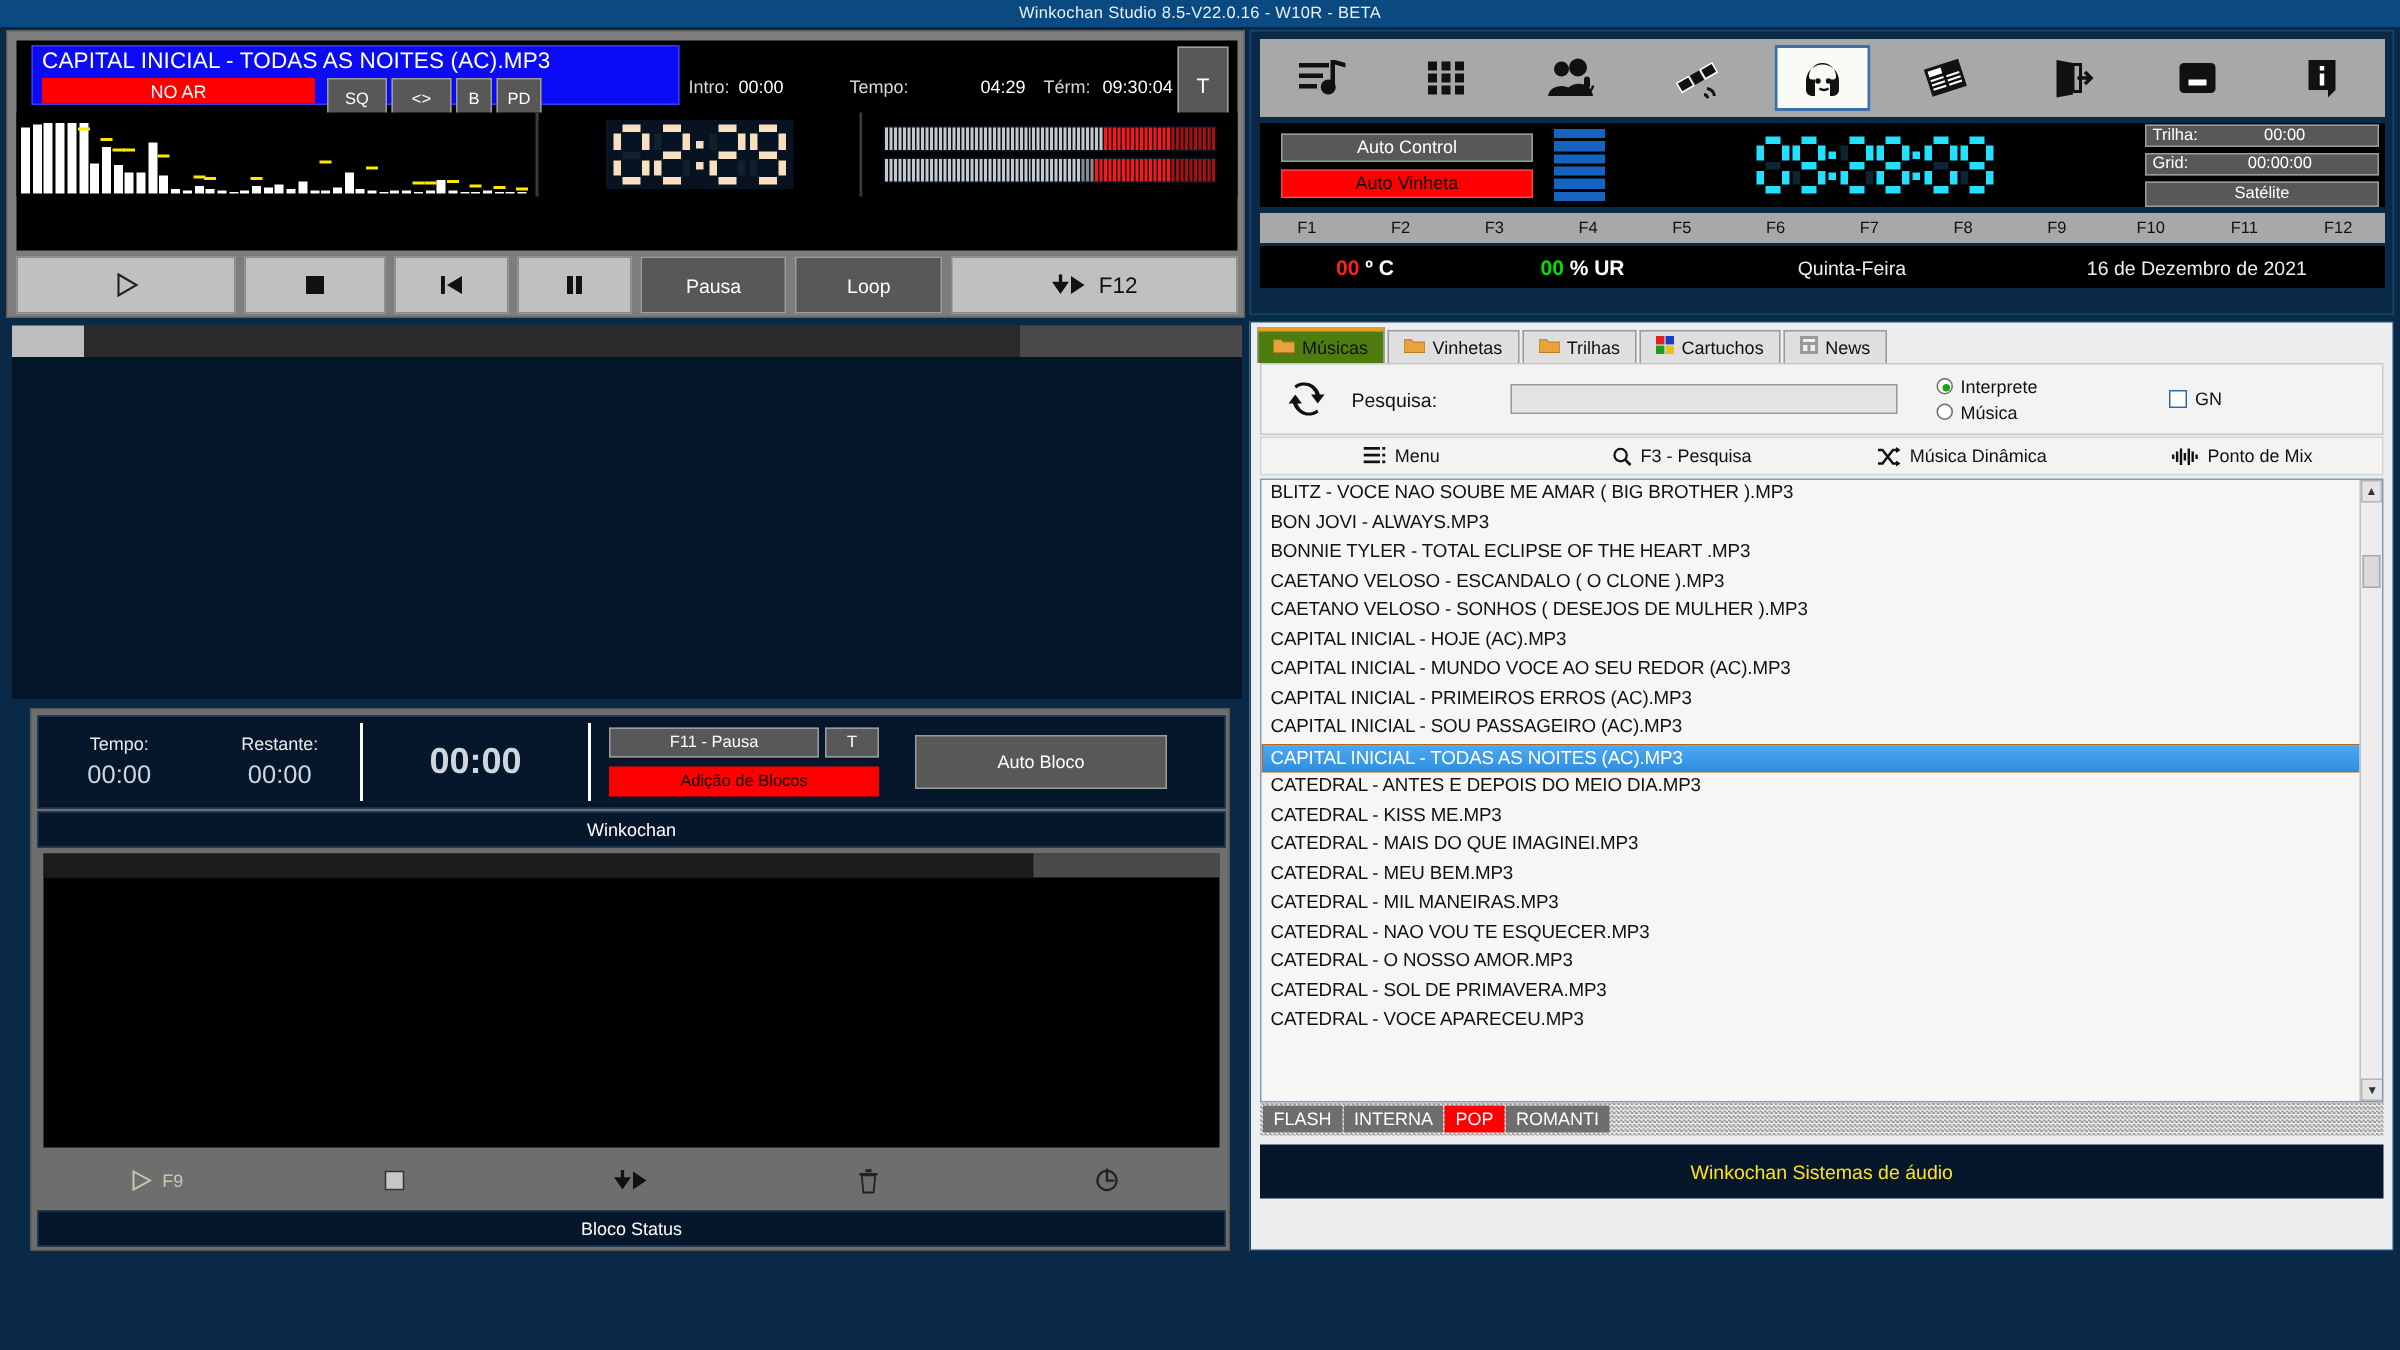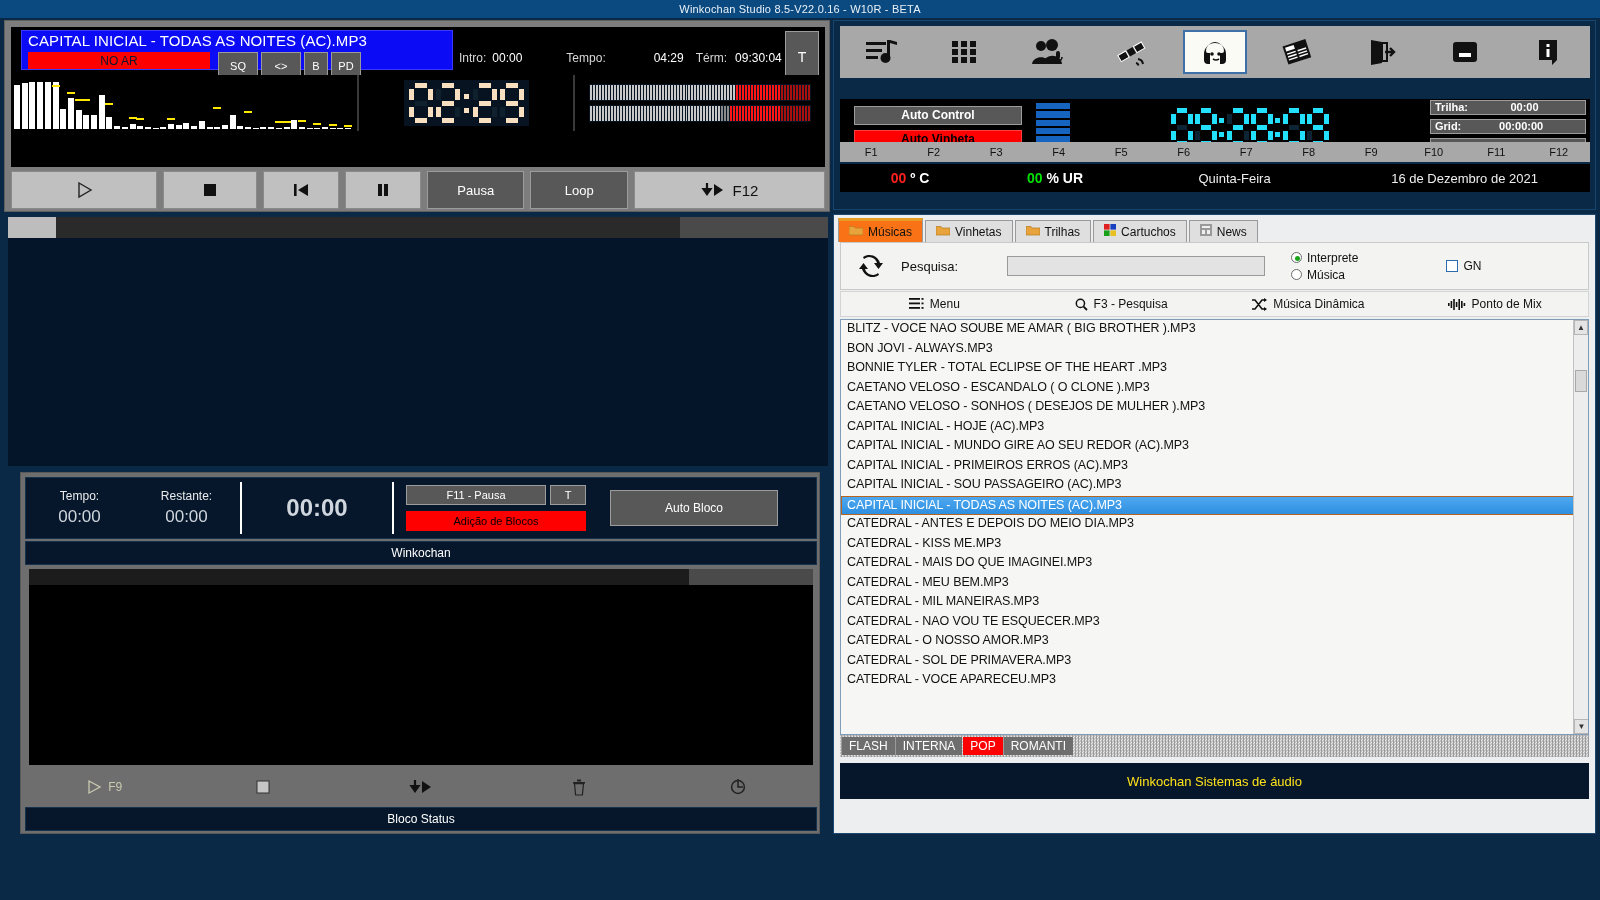--- a/index.html
+++ b/index.html
@@ -35,21 +35,21 @@
   .deck-head { position:relative; height:45px; }
   .title-blue {
     position:absolute; left:10px; top:3px; width:432px; height:40px;
     background:#0b0bf5; border:1px solid #3a3aff;
   }
   .title-blue .trk {
     color:#fff; font-size:15px; padding:1px 4px 0 6px; white-space:nowrap; letter-spacing:.1px;
   }
   .noar {
     position:absolute; left:6px; top:21px; width:182px; height:17px;
-    background:#ff0000; color:#0f172a; font-size:12px;
+    background:#ff0000; color:#ffffff; font-size:12px;
     display:flex; align-items:center; justify-content:center;
   }
   .mini-btns { position:absolute; left:196px; top:21px; display:flex; gap:3px; }
   .mini-btn {
     height:17px; background:#585858; border:1px solid #9a9a9a;
     color:#fff; font-size:11px; display:flex; align-items:center; justify-content:center;
     padding:13px 3px;
   }
   .mb-w1 { width:40px; } .mb-w2 { width:40px; } .mb-w3 { width:24px; } .mb-w4 { width:30px; }
 
@@ -141,22 +141,22 @@
   .right-col { position:absolute; left:833px; top:2px; width:763px; height:814px; }
 
   .toolbar-box { position:absolute; left:0; top:0; width:763px; height:190px;
      background:#0a2947; border:1px solid #16456e; }
   .toolbar { position:absolute; left:6px; top:5px; width:750px; height:52px;
      background:#a8a8a8; display:flex; align-items:center; justify-content:space-around; }
   .tb-icon { width:64px; height:44px; display:flex; align-items:center; justify-content:center; }
   .tb-icon.active { background:#fbfbf6; border:2px solid #3d6fa8; }
   .tb-icon svg { display:block; }
 
-  .status-black { position:absolute; left:6px; top:78px; width:750px; height:56px; background:#000;
-     display:flex; align-items:center;font-weight:bold; }
+  .status-black { position:absolute; left:6px; top:61px; width:750px; height:56px; background:#000;
+     display:flex; align-items:center; }
   .sb-left { width:196px; display:flex; flex-direction:column; align-items:center; gap:5px; }
   .sb-btn { width:168px; height:19px; background:#585858; border:1px solid #9c9c9c; color:#fff;
      font-size:12px; display:flex; align-items:center; justify-content:center; }
   .sb-btn.red { background:#ff0000; border-color:#ff4040; color:#000; }
   .sb-vu { width:34px; height:48px; display:flex; flex-direction:column; gap:2px; }
   .sb-vu i { flex:1; background:#1565c0; }
   .sb-clock { flex:1; display:flex; align-items:center; justify-content:center; }
   .seg7b { display:flex; align-items:center; gap:2px; }
   .seg-colb { width:6px; height:38px; position:relative; }
   .seg-colb i { position:absolute; left:0; width:5px; height:5px; background:#23e0ff; }
@@ -180,21 +180,21 @@
   .wx .hum b { color:#00e000; }
   .wx .dow { flex:1; text-align:center; font-size:13px; color:#eee; }
   .wx .date { flex:1.2; text-align:center; font-size:13px; color:#eee; }
 
   
   .lib { position:absolute; left:0; top:194px; width:763px; height:620px;
      background:#eceeef; border:1px solid #1b4770; }
   .lib-tabs { position:absolute; left:4px; top:3px; height:24px; display:flex; gap:2px; align-items:flex-end; }
   .lib-tab { height:22px; background:#dfdfdf; border:1px solid #9a9a9a; border-bottom:none;
      display:flex; align-items:center; gap:5px; padding:0 10px; color:#111; font-size:12px; }
-  .lib-tab.active { height:24px; background:#f97316; border-top:3px solid #e79c24; }
+  .lib-tab.active { height:24px; background:#4d7c0f; border-top:3px solid #e79c24; }
 
   .lib-search { position:absolute; left:6px; top:27px; width:749px; height:48px;
      background:#f3f3f1; border:1px solid #c9c9c9; display:flex; align-items:center; }
   .refresh-ico { width:60px; display:flex; align-items:center; justify-content:center; }
   .lib-search .plabel { font-size:13px; color:#111; width:106px; }
   .search-inp { width:258px; height:20px; background:#e3e3e3; border:1px solid #9a9a9a; }
   .radios { margin-left:26px; display:flex; flex-direction:column; gap:3px; }
   .radio-row { display:flex; align-items:center; gap:5px; color:#111; font-size:12px; }
   .rdot { width:11px; height:11px; border:1px solid #6c6c6c; border-radius:50%; background:#fff; position:relative; }
   .rdot.on::after { content:""; position:absolute; left:2.5px; top:2.5px; width:5px; height:5px;
@@ -980,21 +980,21 @@
         </div>
 
         <div class="lib-list">
           <div id="lib-rows">
               <div class="lrow">BLITZ - VOCE NAO SOUBE ME AMAR ( BIG BROTHER ).MP3</div>
               <div class="lrow">BON JOVI  - ALWAYS.MP3</div>
               <div class="lrow">BONNIE TYLER - TOTAL ECLIPSE OF THE HEART  .MP3</div>
               <div class="lrow">CAETANO VELOSO - ESCANDALO ( O CLONE ).MP3</div>
               <div class="lrow">CAETANO VELOSO - SONHOS ( DESEJOS DE MULHER ).MP3</div>
               <div class="lrow">CAPITAL INICIAL - HOJE (AC).MP3</div>
-              <div class="lrow">CAPITAL INICIAL - MUNDO GIRE AO SEU REDOR (AC).MP3</div>
+              <div class="lrow">CAPITAL INICIAL - MUNDO VOCE AO SEU REDOR (AC).MP3</div>
               <div class="lrow">CAPITAL INICIAL - PRIMEIROS ERROS (AC).MP3</div>
               <div class="lrow">CAPITAL INICIAL - SOU PASSAGEIRO (AC).MP3</div>
               <div class="lrow sel">CAPITAL INICIAL - TODAS AS NOITES (AC).MP3</div>
               <div class="lrow">CATEDRAL - ANTES E DEPOIS DO MEIO DIA.MP3</div>
               <div class="lrow">CATEDRAL - KISS ME.MP3</div>
               <div class="lrow">CATEDRAL - MAIS DO QUE IMAGINEI.MP3</div>
               <div class="lrow">CATEDRAL - MEU BEM.MP3</div>
               <div class="lrow">CATEDRAL - MIL MANEIRAS.MP3</div>
               <div class="lrow">CATEDRAL - NAO VOU TE ESQUECER.MP3</div>
               <div class="lrow">CATEDRAL - O NOSSO AMOR.MP3</div>

